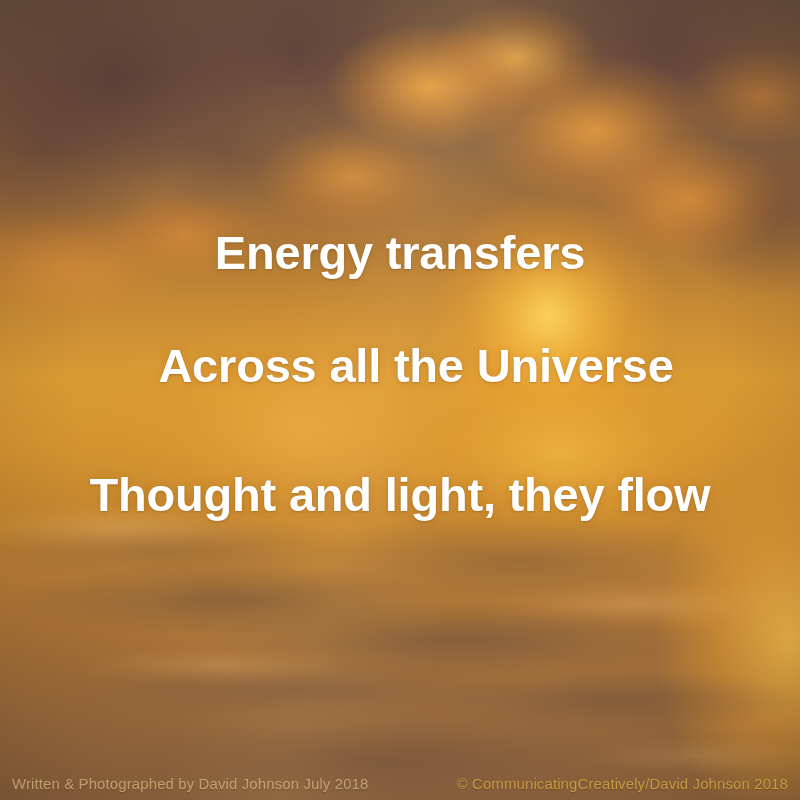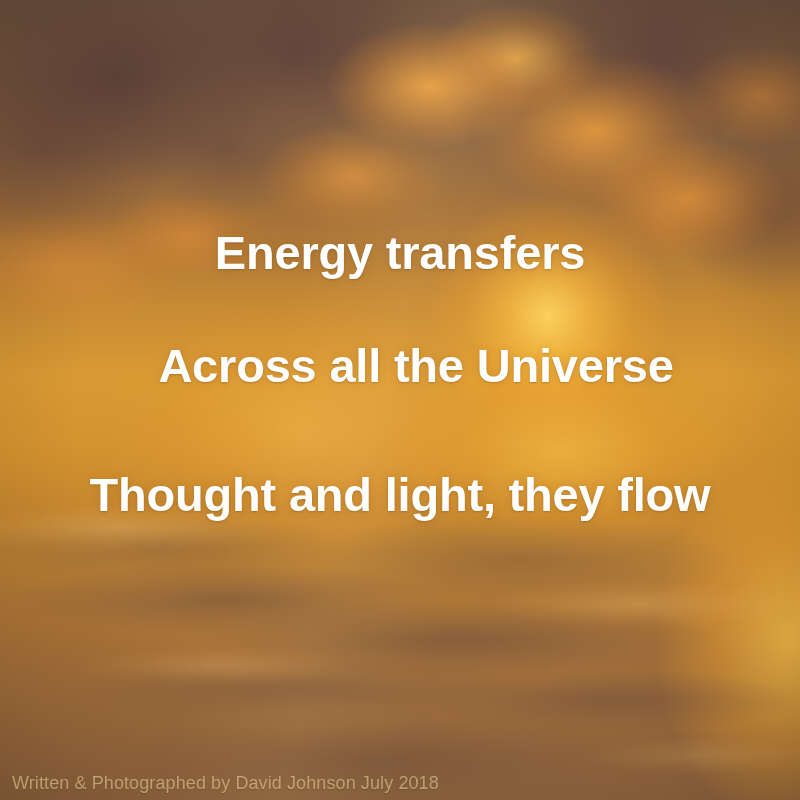--- a/index.html
+++ b/index.html
@@ -192,21 +192,21 @@
     bottom: 5px;
     height: 24px;
     display: flex;
     align-items: center;
     justify-content: space-between;
     padding: 0 12px;
     box-sizing: border-box;
   }
   .credit {
     font-family: "Liberation Sans", sans-serif;
-    font-size: 18px;
+    font-size: 15px;
     font-weight: normal;
     letter-spacing: 0.1px;
     white-space: nowrap;
   }
   #credit-left {
     color: rgba(236,206,150,0.62);
     text-shadow: 0 1px 1px rgba(70,44,16,0.28);
   }
   #credit-right {
     color: #c79a43;
@@ -227,15 +227,16 @@
   <div class="sky-layer" id="sky-vignette"></div>
 
   <div id="verse">
     <div class="verse-line" id="verse-line-1">Energy transfers</div>
     <div class="verse-line" id="verse-line-2">Across all the Universe</div>
     <div class="verse-line" id="verse-line-3">Thought and light, they flow</div>
   </div>
 
   <div id="footer">
     <div class="credit" id="credit-left">Written &amp; Photographed by David Johnson July 2018</div>
+    <div class="credit" id="credit-right">© CommunicatingCreatively/David Johnson 2018</div>
   </div>
 
 </div>
 
 </body></html>

